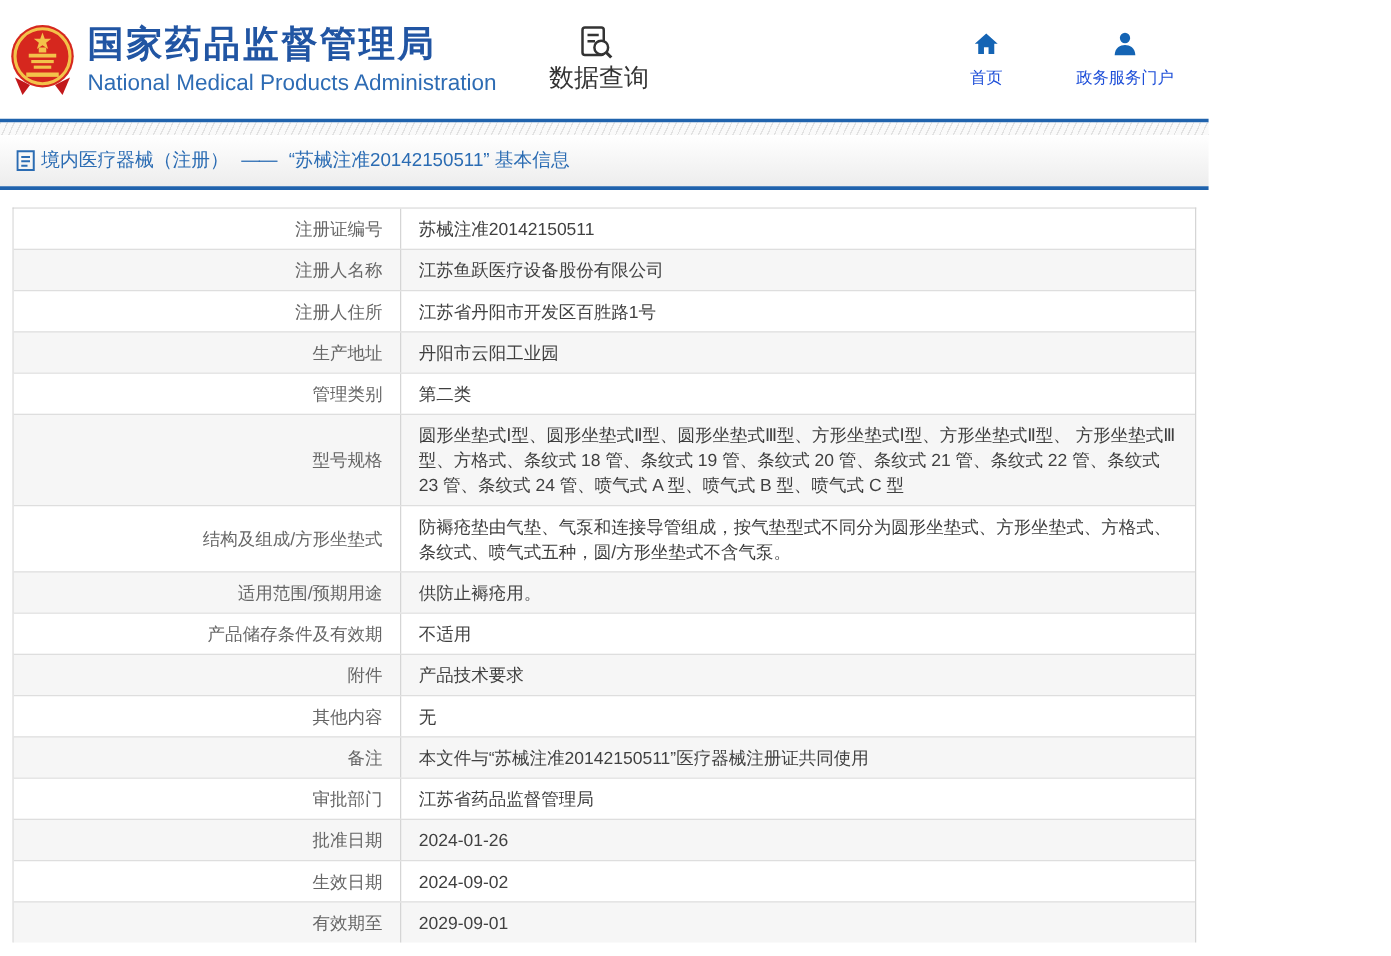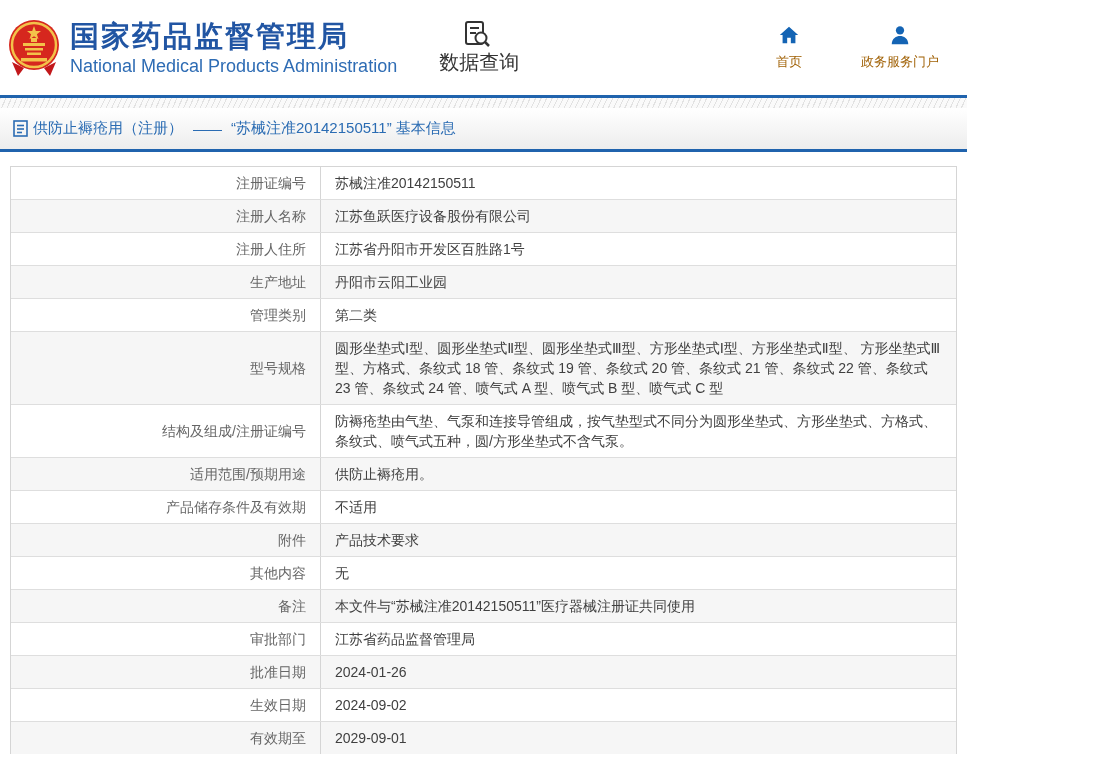--- a/index.html
+++ b/index.html
@@ -37,21 +37,21 @@
   .data-query .dq-label { font-size: 20px; color: #333; margin-left: 4px; }
 
   .top-spacer { flex: 1; }
 
   .top-nav { display: flex; align-items: center; gap: 48px; margin-right: 14px; }
   .nav-item {
     display: flex; flex-direction: column; align-items: center;
     cursor: pointer; min-width: 48px;
   }
   .nav-item .nav-icon { width: 22px; height: 22px; color: #1464b4; }
-  .nav-item .nav-label { font-size: 13px; color: #a16207; margin-top: 7px; white-space: nowrap; }
+  .nav-item .nav-label { font-size: 13px; color: #1d4ed8; margin-top: 7px; white-space: nowrap; }
 
   
   .blue-line { height: 3px; background: #2063ad; }
   .hatch-band {
     height: 10px;
     background: repeating-linear-gradient(115deg, #e2e2e2 0 1px, #fafafa 1px 5px);
   }
 
   
   .breadcrumb-bar {
@@ -152,21 +152,21 @@
   <div class="blue-line"></div>
   <div class="hatch-band"></div>
 
   <div class="breadcrumb-bar">
     <svg class="bc-icon" viewBox="0 0 15 17" fill="none" stroke="currentColor" stroke-width="1.6">
       <rect x="1" y="1" width="13" height="15"></rect>
       <line x1="4" y1="5.5" x2="11" y2="5.5"></line>
       <line x1="4" y1="9" x2="11" y2="9"></line>
       <line x1="4" y1="12.5" x2="9" y2="12.5"></line>
     </svg>
-    <span class="bc-cat">供防止褥疮用（注册）</span>
+    <span class="bc-cat">境内医疗器械（注册）</span>
     <span class="bc-sep">——</span>
     <span class="bc-title">“苏械注准20142150511” 基本信息</span>
   </div>
 
   <div class="content">
     <div class="info-table">
 
       <div class="row">
         <div class="cell-label">注册证编号</div>
         <div class="cell-value">苏械注准20142150511</div>
@@ -185,21 +185,21 @@
       </div>
       <div class="row">
         <div class="cell-label">管理类别</div>
         <div class="cell-value">第二类</div>
       </div>
       <div class="row">
         <div class="cell-label">型号规格</div>
         <div class="cell-value">圆形坐垫式Ⅰ型、圆形坐垫式Ⅱ型、圆形坐垫式Ⅲ型、方形坐垫式Ⅰ型、方形坐垫式Ⅱ型、 方形坐垫式Ⅲ型、方格式、条纹式 18 管、条纹式 19 管、条纹式 20 管、条纹式 21 管、条纹式 22 管、条纹式 23 管、条纹式 24 管、喷气式 A 型、喷气式 B 型、喷气式 C 型</div>
       </div>
       <div class="row">
-        <div class="cell-label">结构及组成/注册证编号</div>
+        <div class="cell-label">结构及组成/方形坐垫式</div>
         <div class="cell-value">防褥疮垫由气垫、气泵和连接导管组成，按气垫型式不同分为圆形坐垫式、方形坐垫式、方格式、条纹式、喷气式五种，圆/方形坐垫式不含气泵。</div>
       </div>
       <div class="row">
         <div class="cell-label">适用范围/预期用途</div>
         <div class="cell-value">供防止褥疮用。</div>
       </div>
       <div class="row">
         <div class="cell-label">产品储存条件及有效期</div>
         <div class="cell-value">不适用</div>
       </div>

